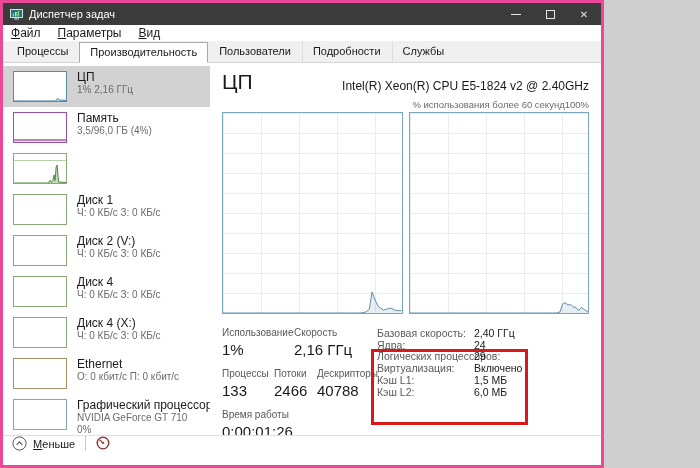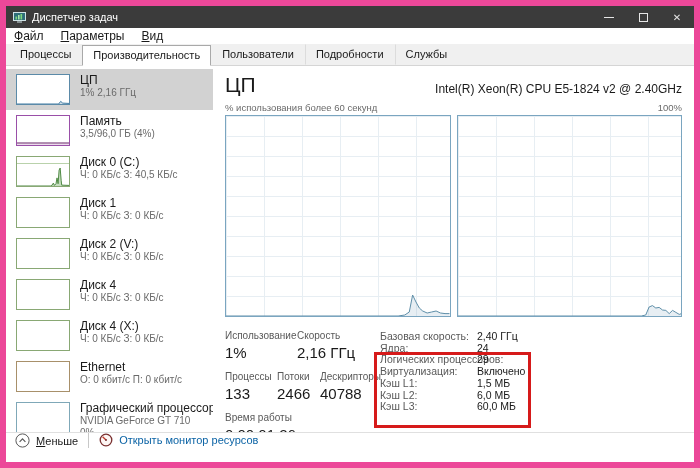--- a/index.html
+++ b/index.html
@@ -1,18 +1,18 @@
 <!DOCTYPE html>
 <html><head>
 <meta charset="utf-8">
 <style>
   * { box-sizing: border-box; margin: 0; padding: 0; }
   html,body { background:#cfcfcf; }
   body { font-family:"Liberation Sans","DejaVu Sans",sans-serif; -webkit-font-smoothing:antialiased; }
-  .window { width:700px; height:468px; background:#14532d; border:6px solid #ec4899; display:flex; flex-direction:column; overflow:hidden; }
+  .window { width:604px; height:468px; background:#14532d; border:3px solid #ec4899; display:flex; flex-direction:column; overflow:hidden; }
 
   
   .titlebar { height:22px; background:#3b3b3b; display:flex; align-items:center; flex:0 0 auto; }
   .titlebar .appicon { width:13px; height:11px; margin:0 6px 0 7px; }
   .titlebar .title { color:#ffffff; font-size:11px; }
   .controls { margin-left:auto; display:flex; height:100%; }
   .ctl { width:34px; height:100%; display:flex; align-items:center; justify-content:center; color:#e6e6e6; font-size:10px; cursor:default; }
   .ctl .minbar { width:10px; height:1px; background:#e6e6e6; display:block; }
   .ctl .maxbox { width:9px; height:9px; border:1px solid #e6e6e6; display:block; }
 
@@ -38,21 +38,21 @@
   .mini svg, .chartbox svg { position:absolute; inset:0; width:100%; height:100%; }
   .mini .hline { position:absolute; left:0; right:0; height:1px; }
   .sb-text { margin-left:10px; min-width:0; }
   .sb-title { font-size:12px; color:#1a1a1a; line-height:14px; white-space:nowrap; }
   .sb-sub { font-size:10px; color:#6a6a6a; line-height:12px; white-space:nowrap; }
 
   .main { flex:1 1 auto; padding:4px 12px 0 12px; position:relative; overflow:hidden; }
   .main-header { display:flex; align-items:flex-end; height:28px; }
   .main-title { font-size:21px; font-weight:400; color:#1a1a1a; line-height:26px; }
   .cpu-name { margin-left:auto; font-size:12px; color:#1a1a1a; line-height:18px; }
-  .chart-caption { display:flex; justify-content:space-between; font-size:9.5px; color:#6a6a6a; margin-top:4px; height:13px; }
+  .chart-caption { display:flex; justify-content:flex-end; font-size:9.5px; color:#6a6a6a; margin-top:4px; height:13px; }
   .charts { display:flex; gap:6px; height:202px; }
   .chartbox { flex:1 1 0; border:1px solid #7aa5c0; background-color:#fff; position:relative;
     background-image:
       repeating-linear-gradient(to right, #e7eef3 0 1px, transparent 1px 38px),
       repeating-linear-gradient(to bottom, #e7eef3 0 1px, transparent 1px 20px);
   }
 
   
   .stats { display:flex; margin-top:13px; }
   .stats-left { width:155px; flex:0 0 auto; }
@@ -145,24 +145,20 @@
           </div>
         </div>
         <div class="sb-item">
           <div class="mini" style="border-color: rgb(137, 168, 116);">
             <div class="hline" style="top: 20%; background: rgb(185, 210, 171);"></div>
             <svg viewBox="0 0 100 100" preserveAspectRatio="none">
               <polygon points="0,100 0,100 66,100 70,90 72,98 75,92 77,72 79,92 81,45 83,38 85,82 86,97 100,98 100,100" fill="rgba(90,155,70,0.35)" stroke="none"></polygon>
               <polyline points="0,100 66,100 70,90 72,98 75,92 77,72 79,92 81,45 83,38 85,82 86,97 100,98" fill="none" stroke="#4e8a43" stroke-width="1" vector-effect="non-scaling-stroke"></polyline>
             </svg>
           </div>
-          <div class="sb-text">
-            <div class="sb-title">Диск 0 (C:)</div>
-            <div class="sb-sub">Ч: 0 КБ/с  З: 40,5 КБ/с</div>
-          </div>
         </div>
         <div class="sb-item">
           <div class="mini" style="border-color: rgb(137, 168, 116);"></div>
           <div class="sb-text">
             <div class="sb-title">Диск 1</div>
             <div class="sb-sub">Ч: 0 КБ/с  З: 0 КБ/с</div>
           </div>
         </div>
         <div class="sb-item">
           <div class="mini" style="border-color: rgb(137, 168, 116);"></div>
@@ -278,24 +274,20 @@
               <span class="spec-label">Виртуализация:</span>
               <span class="spec-value">Включено</span>
             </div>
             <div class="spec-row">
               <span class="spec-label">Кэш L1:</span>
               <span class="spec-value">1,5 МБ</span>
             </div>
             <div class="spec-row">
               <span class="spec-label">Кэш L2:</span>
               <span class="spec-value">6,0 МБ</span>
-            </div>
-            <div class="spec-row">
-              <span class="spec-label">Кэш L3:</span>
-              <span class="spec-value">60,0 МБ</span>
             </div>
           </div>
       </div>
     </div>
   </div>
 
   <div class="footer">
     <div class="less-btn">
       <svg width="15" height="15" viewBox="0 0 15 15">
         <circle cx="7.5" cy="7.5" r="6.6" fill="none" stroke="#5a5a5a" stroke-width="1"></circle>
@@ -303,17 +295,16 @@
       </svg>
       <span class="less-label">Меньше</span>
     </div>
     <div class="foot-sep"></div>
     <div class="resmon">
       <svg width="14" height="14" viewBox="0 0 14 14">
         <circle cx="7" cy="7" r="5.8" fill="#fdf6f4" stroke="#7a3030" stroke-width="1.3"></circle>
         <line x1="7" y1="7" x2="3.6" y2="3.8" stroke="#c0392b" stroke-width="1.3"></line>
         <circle cx="7" cy="7" r="1" fill="#7a3030"></circle>
       </svg>
-      <span class="resmon-label">Открыть монитор ресурсов</span>
     </div>
   </div>
 
 </div>
 
 </body></html>

